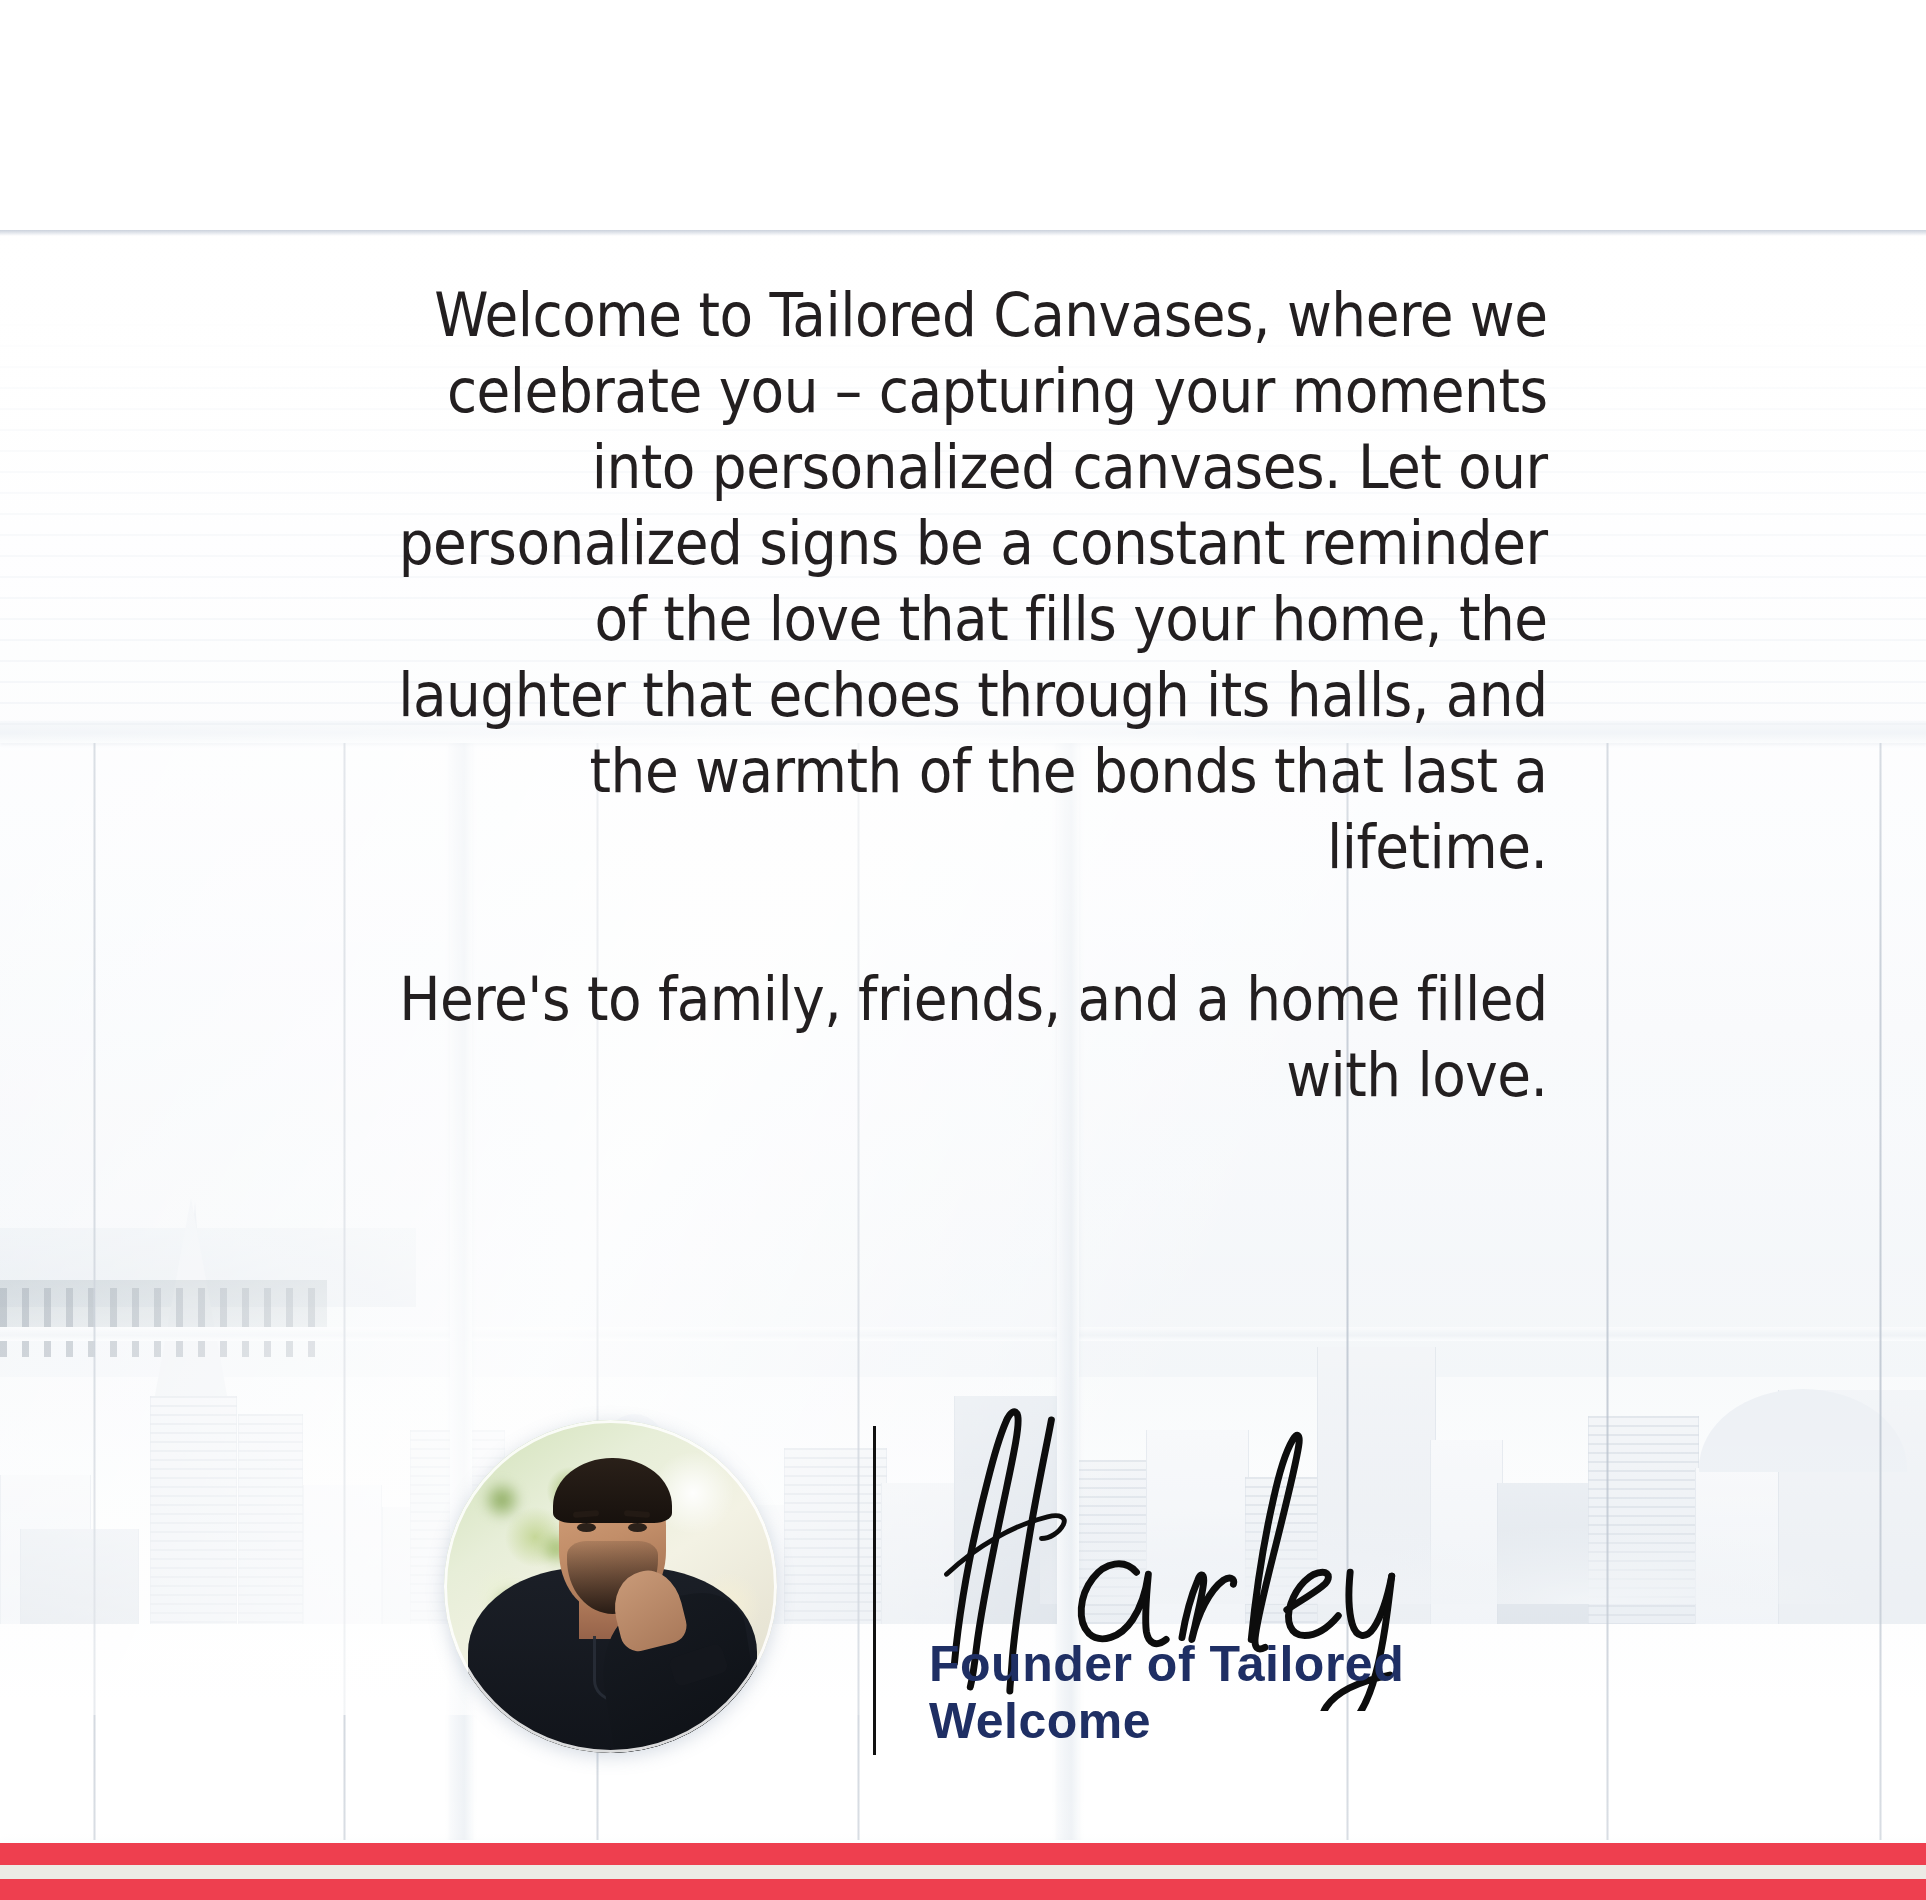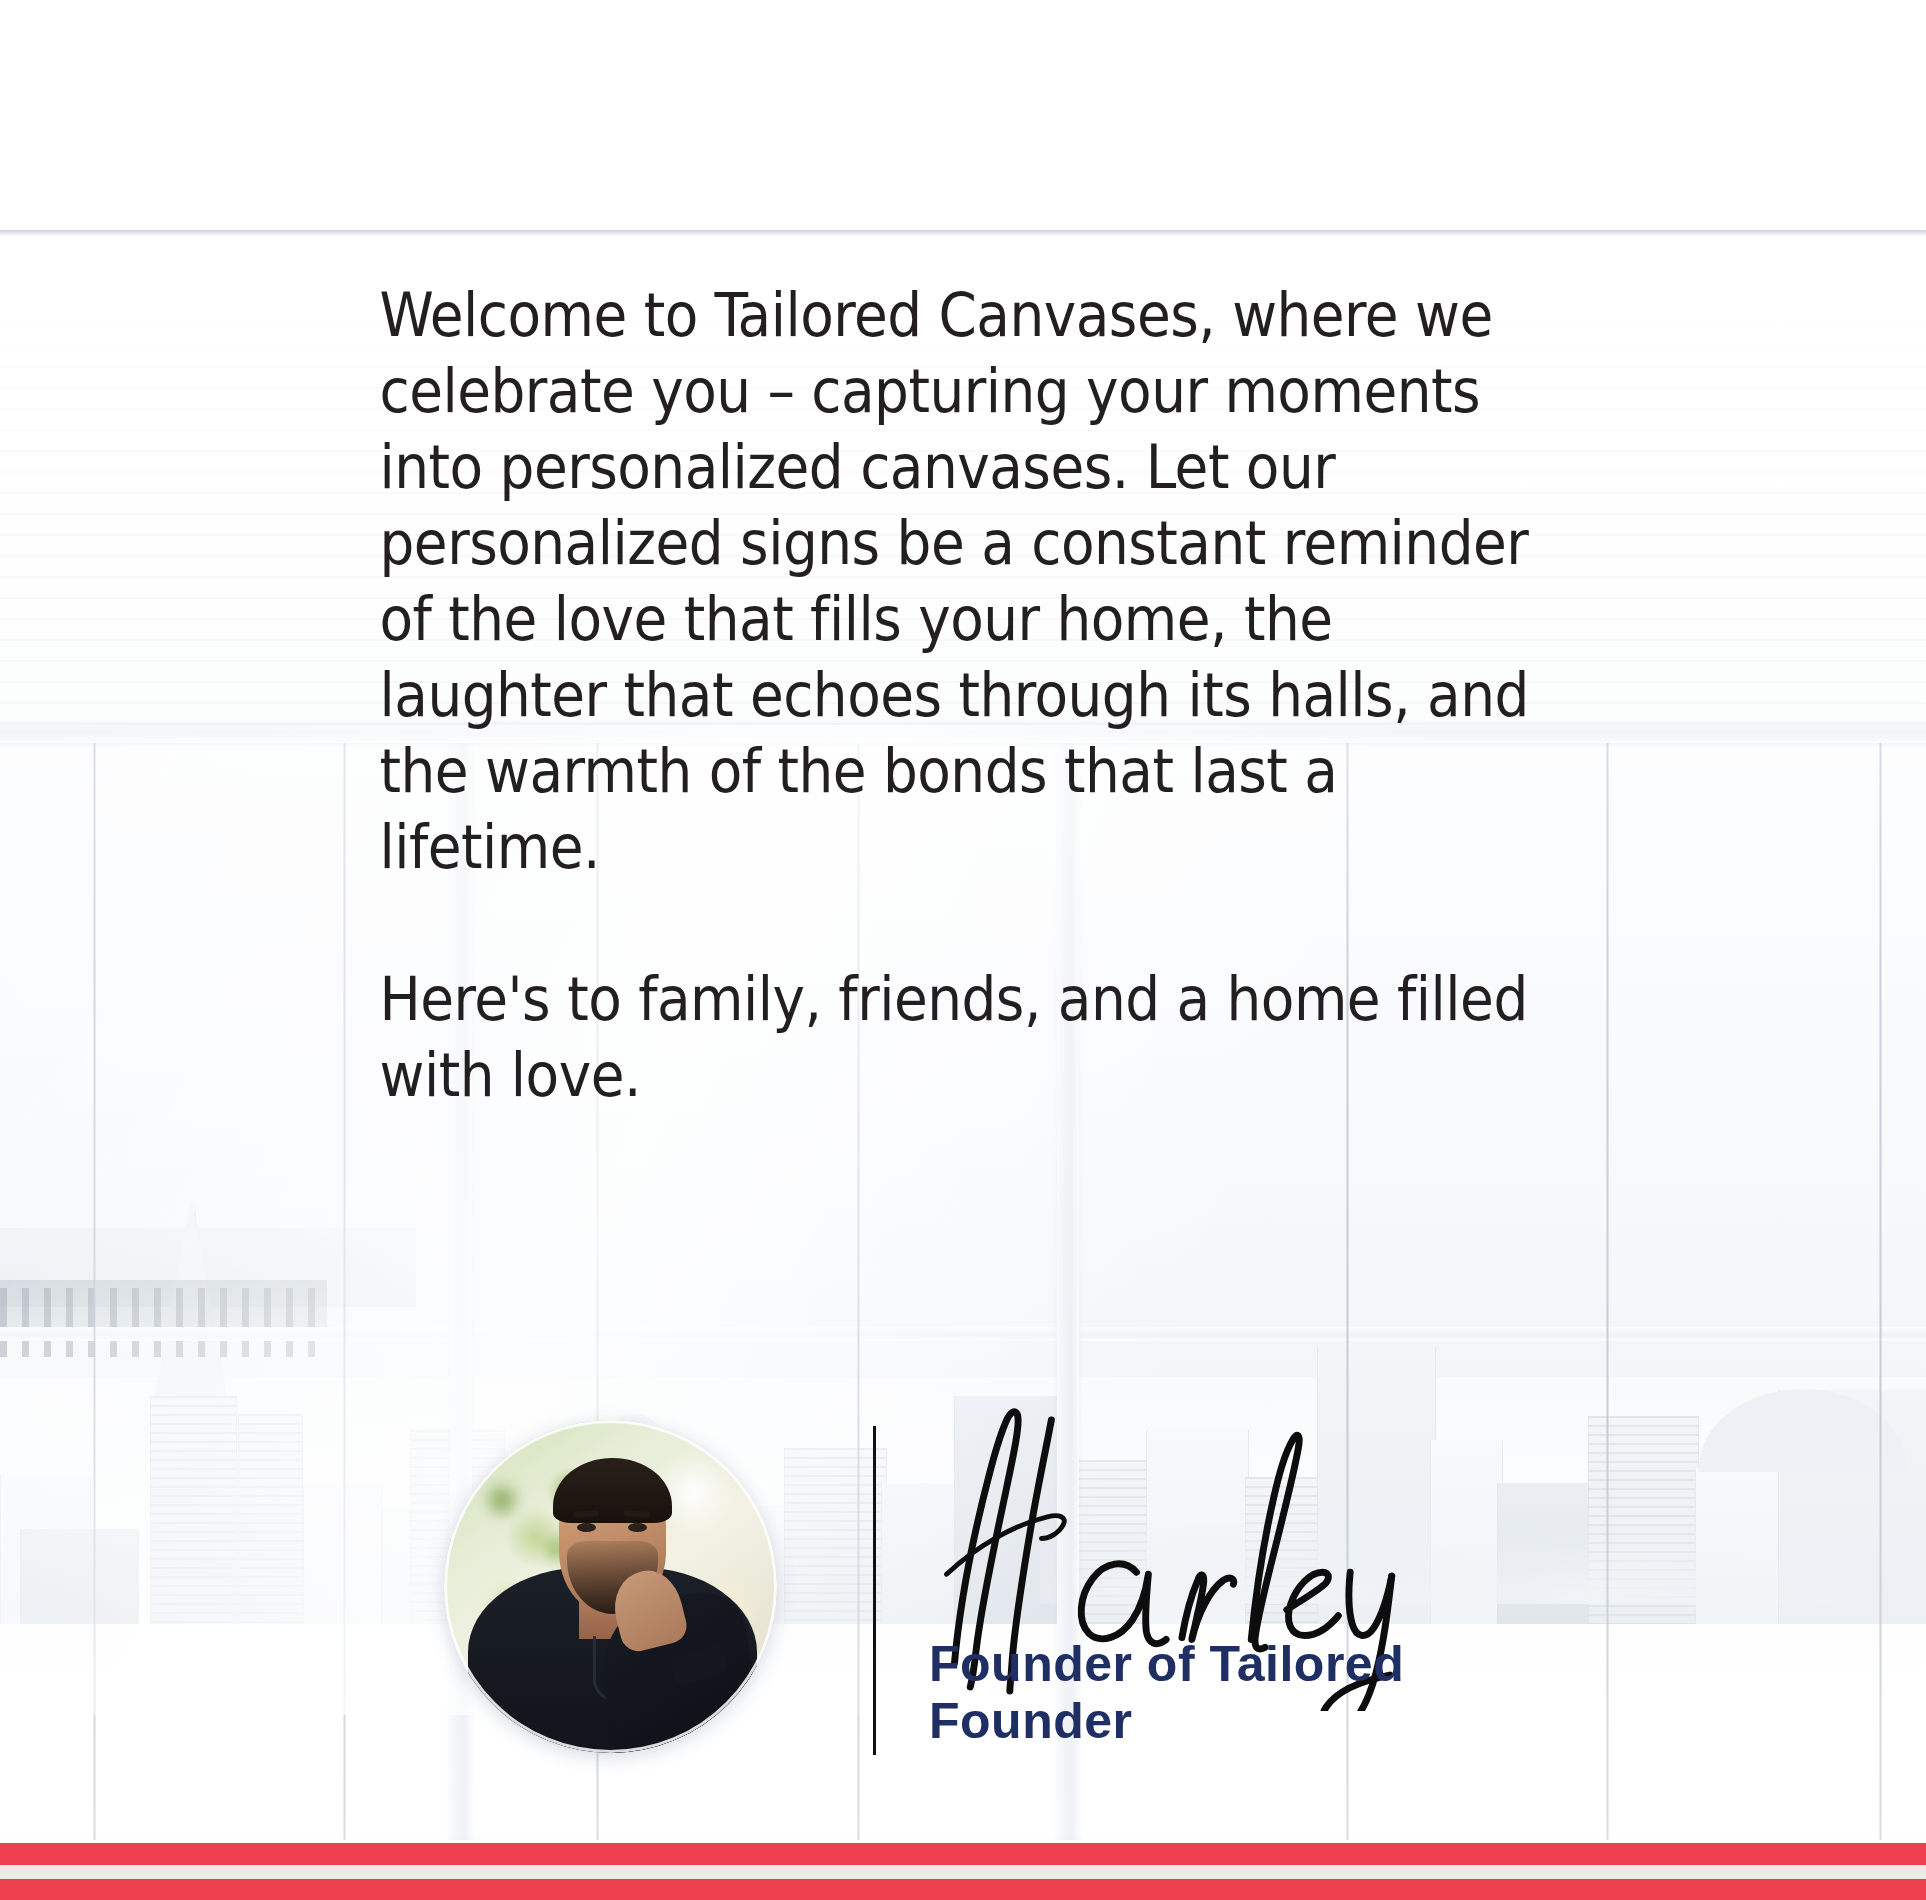--- a/index.html
+++ b/index.html
@@ -165,21 +165,21 @@
     position:absolute; left:0; top:230px; width:100%; height:6px;
     background:linear-gradient(to bottom, rgba(160,172,192,.55), rgba(255,255,255,0));
   }
 
   
   .copy {
     position:absolute;
     left:50%; transform:translateX(-50%);
     top:277px;
     width:1168px;
-    text-align:left;
+    text-align:right;
     color:#231f20;
     font-size:61px;
     line-height:76px;
     font-family:"DejaVu Sans Condensed","Liberation Sans", sans-serif;
     font-stretch:condensed;
     letter-spacing:-0.5px;
   }
   .copy p { margin:0; }
   .copy p + p { margin-top:76px; }
 
@@ -426,21 +426,21 @@
 
       <path d="M388 228 C400 220 414 212 424 204 C432 198 432 190 424 190 C412 190 398 204 392 222 C386 240 392 254 406 254 C418 254 430 246 440 234" stroke-width="7"></path>
 
       <path d="M452 190 C450 210 450 228 454 242 C458 256 468 258 476 246 C484 234 490 214 494 194" stroke-width="7"></path>
       <path d="M494 194 C490 228 486 262 478 292 C468 330 452 352 436 350 C424 349 420 338 428 326 C438 311 462 300 492 294" stroke-width="7"></path>
     </svg>
   </div>
 
   <div class="founder-text">
     <div>Founder of Tailored</div>
-    <div>Founder</div>
+    <div>Welcome</div>
   </div>
 
   <div class="stripe one"></div>
   <div class="stripe gap"></div>
   <div class="stripe two"></div>
 
 </div>
 
 
 </body></html>

